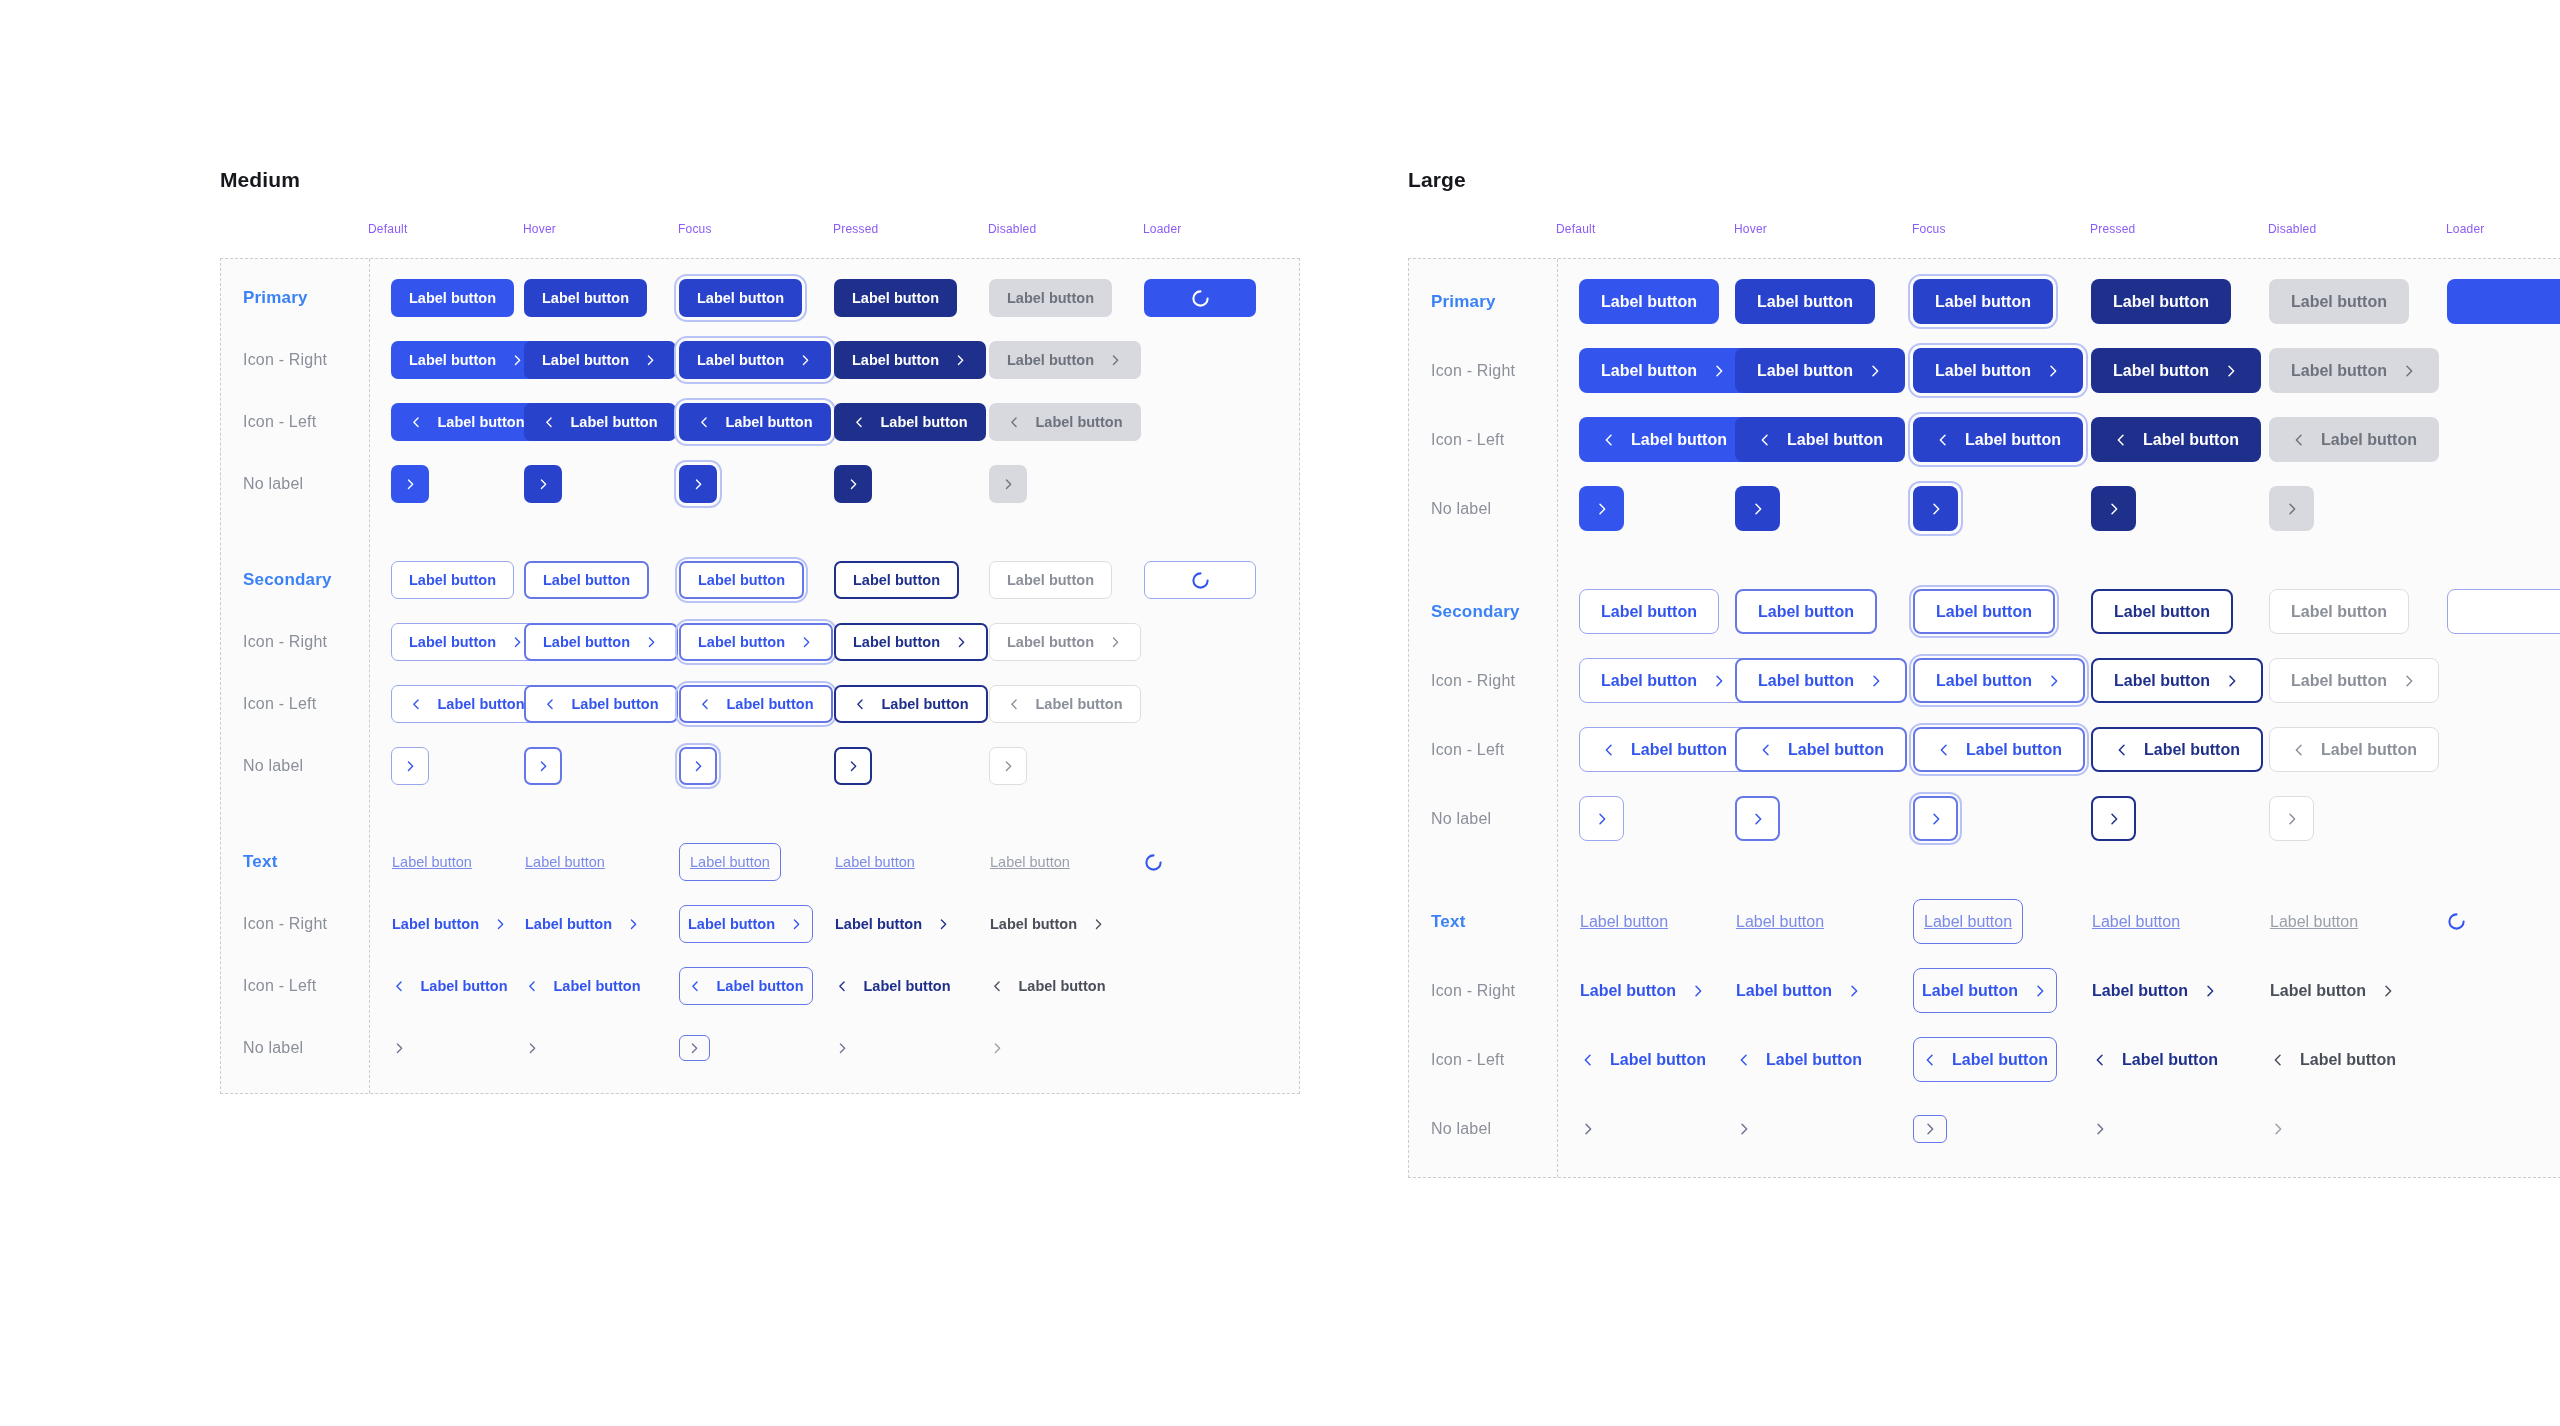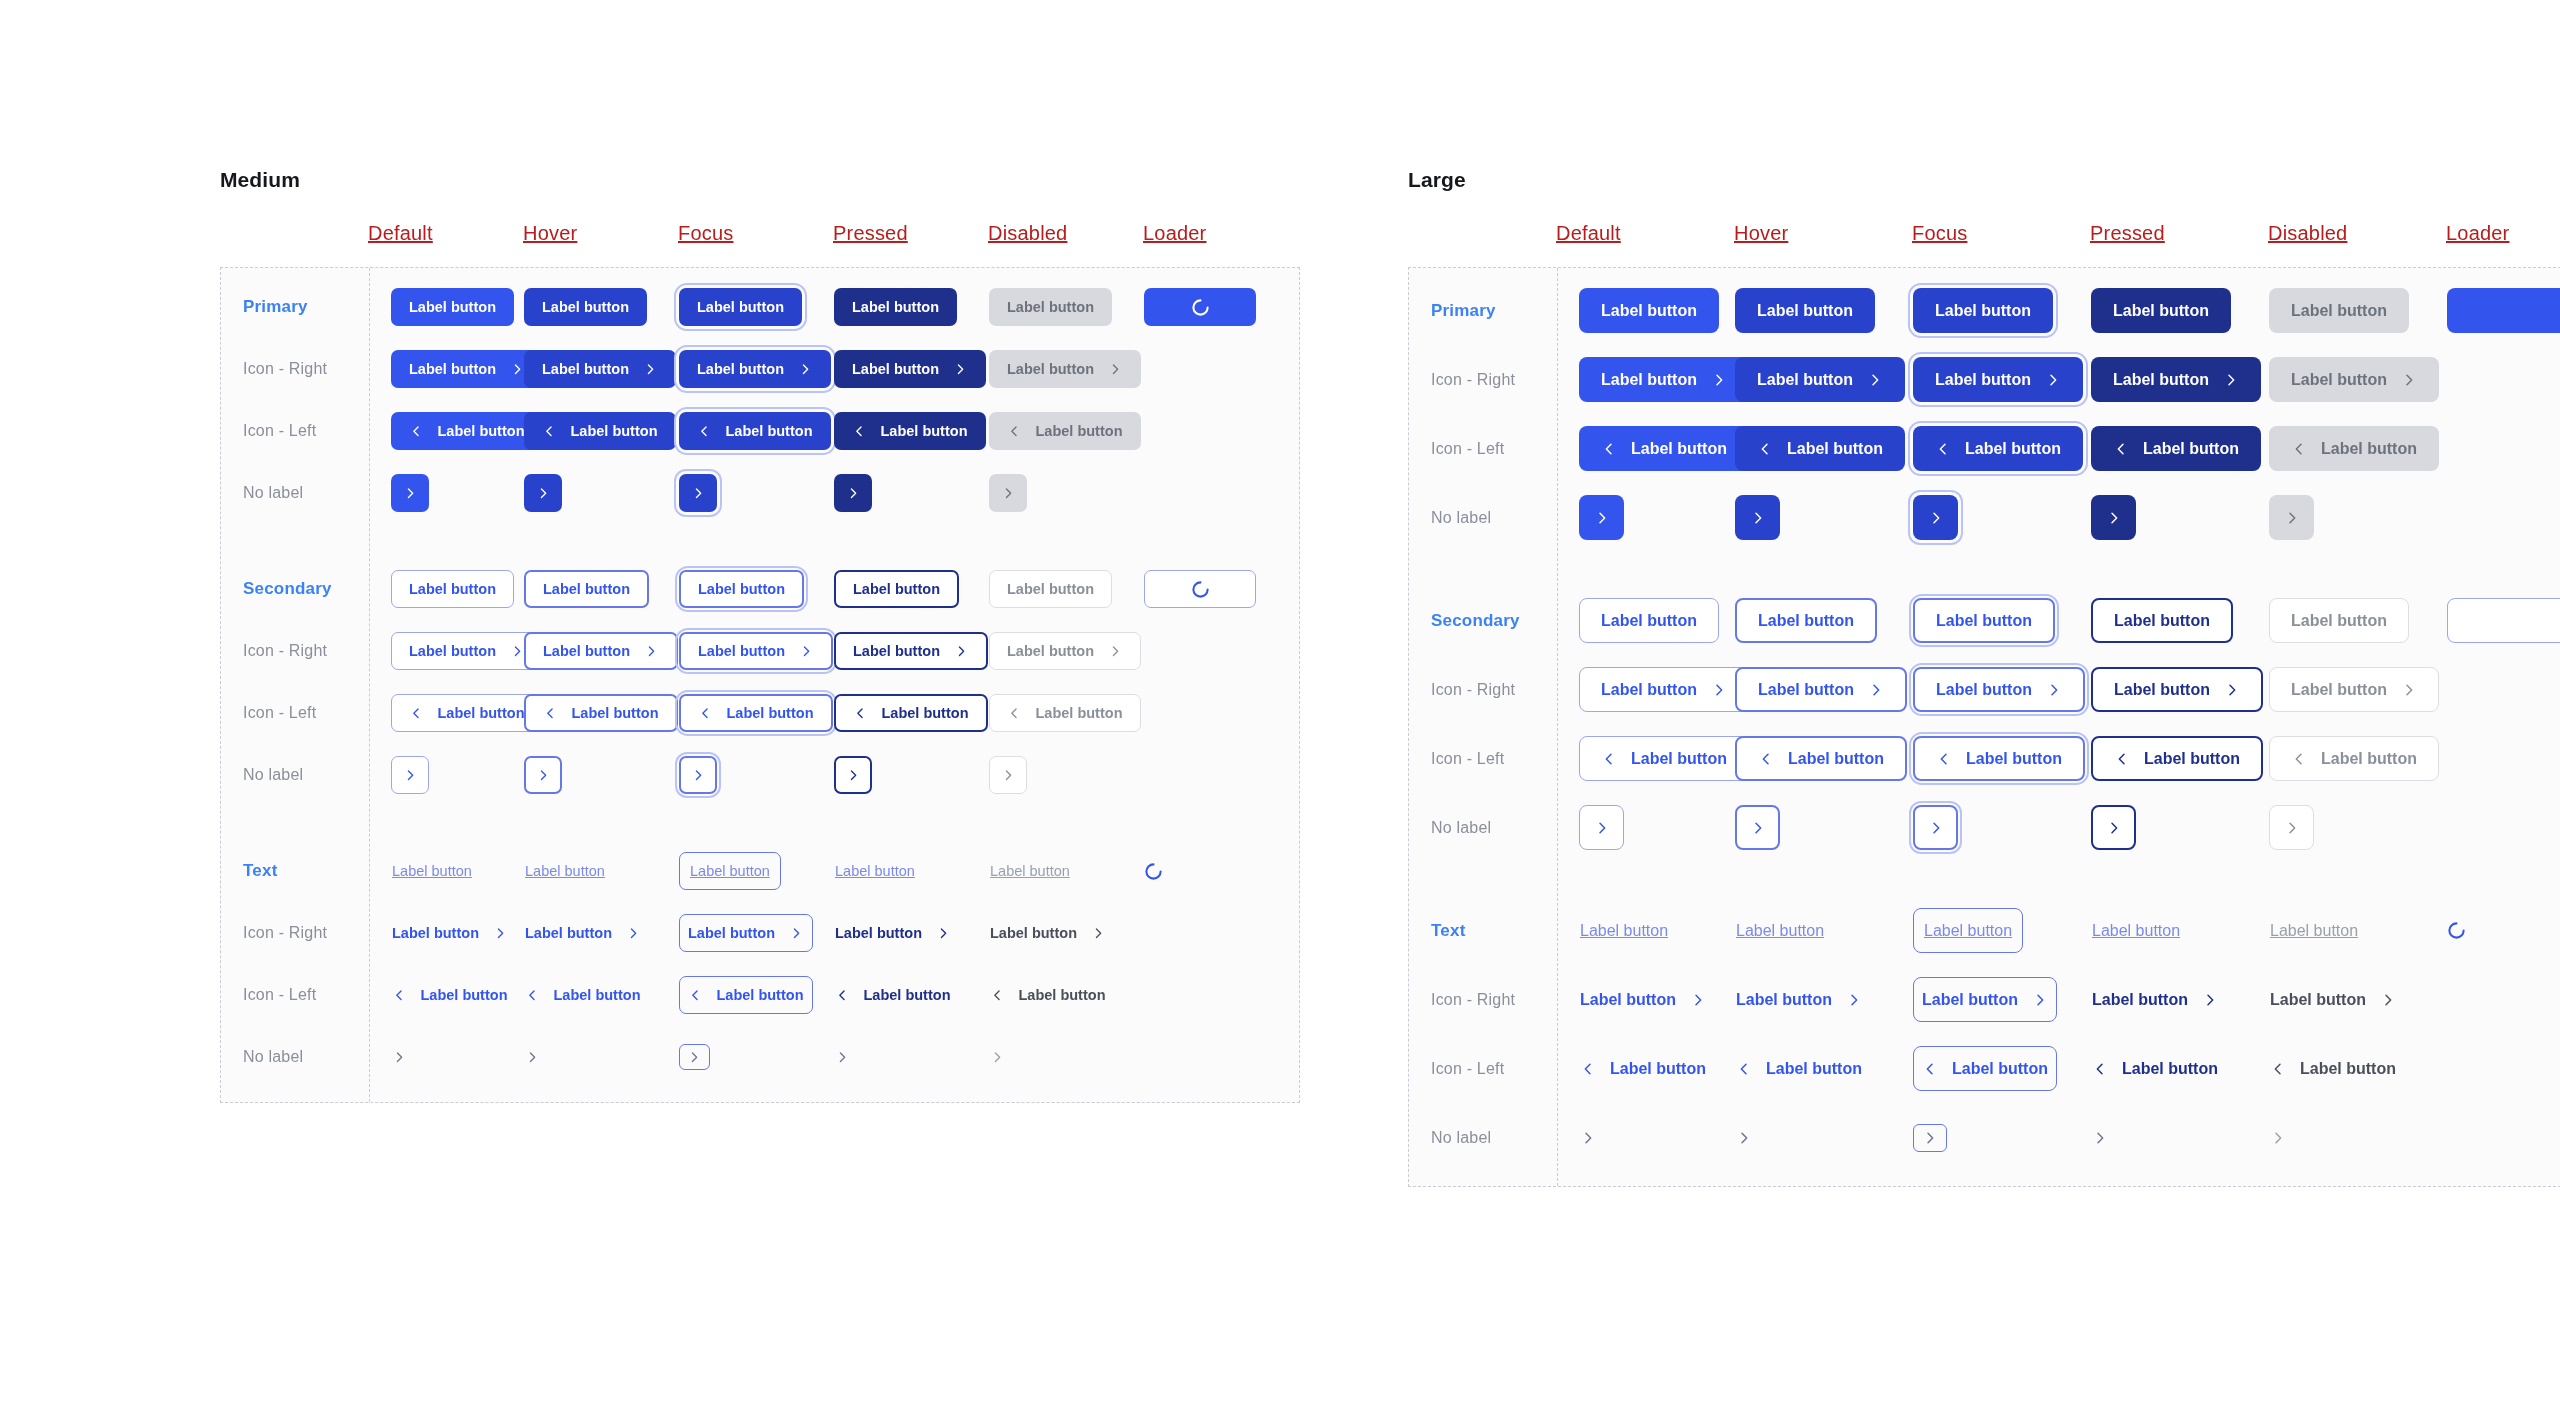--- a/index.html
+++ b/index.html
@@ -31,25 +31,24 @@
   
   .grid {
     display: grid;
     grid-template-columns: 148px repeat(6, var(--colw));
     align-items: center;
   }
   .panel-medium .grid { --colw: 155px; }
   .panel-large  .grid { --colw: 178px; }
 
   .col-head {
-    font-size: 20px;
-    color: #b91c1c;
+    font-size: 12px;
+    color: #8b5cf6;
     padding-bottom: 22px;
     letter-spacing: .2px;
-    text-decoration: underline;
   }
 
   .frame {
     position: relative;
     border: 1.5px dashed #c9ccd4;
     background: #fbfbfc;
     padding: 20px 0 26px 0;
   }
   .frame::before {
     content: "";

